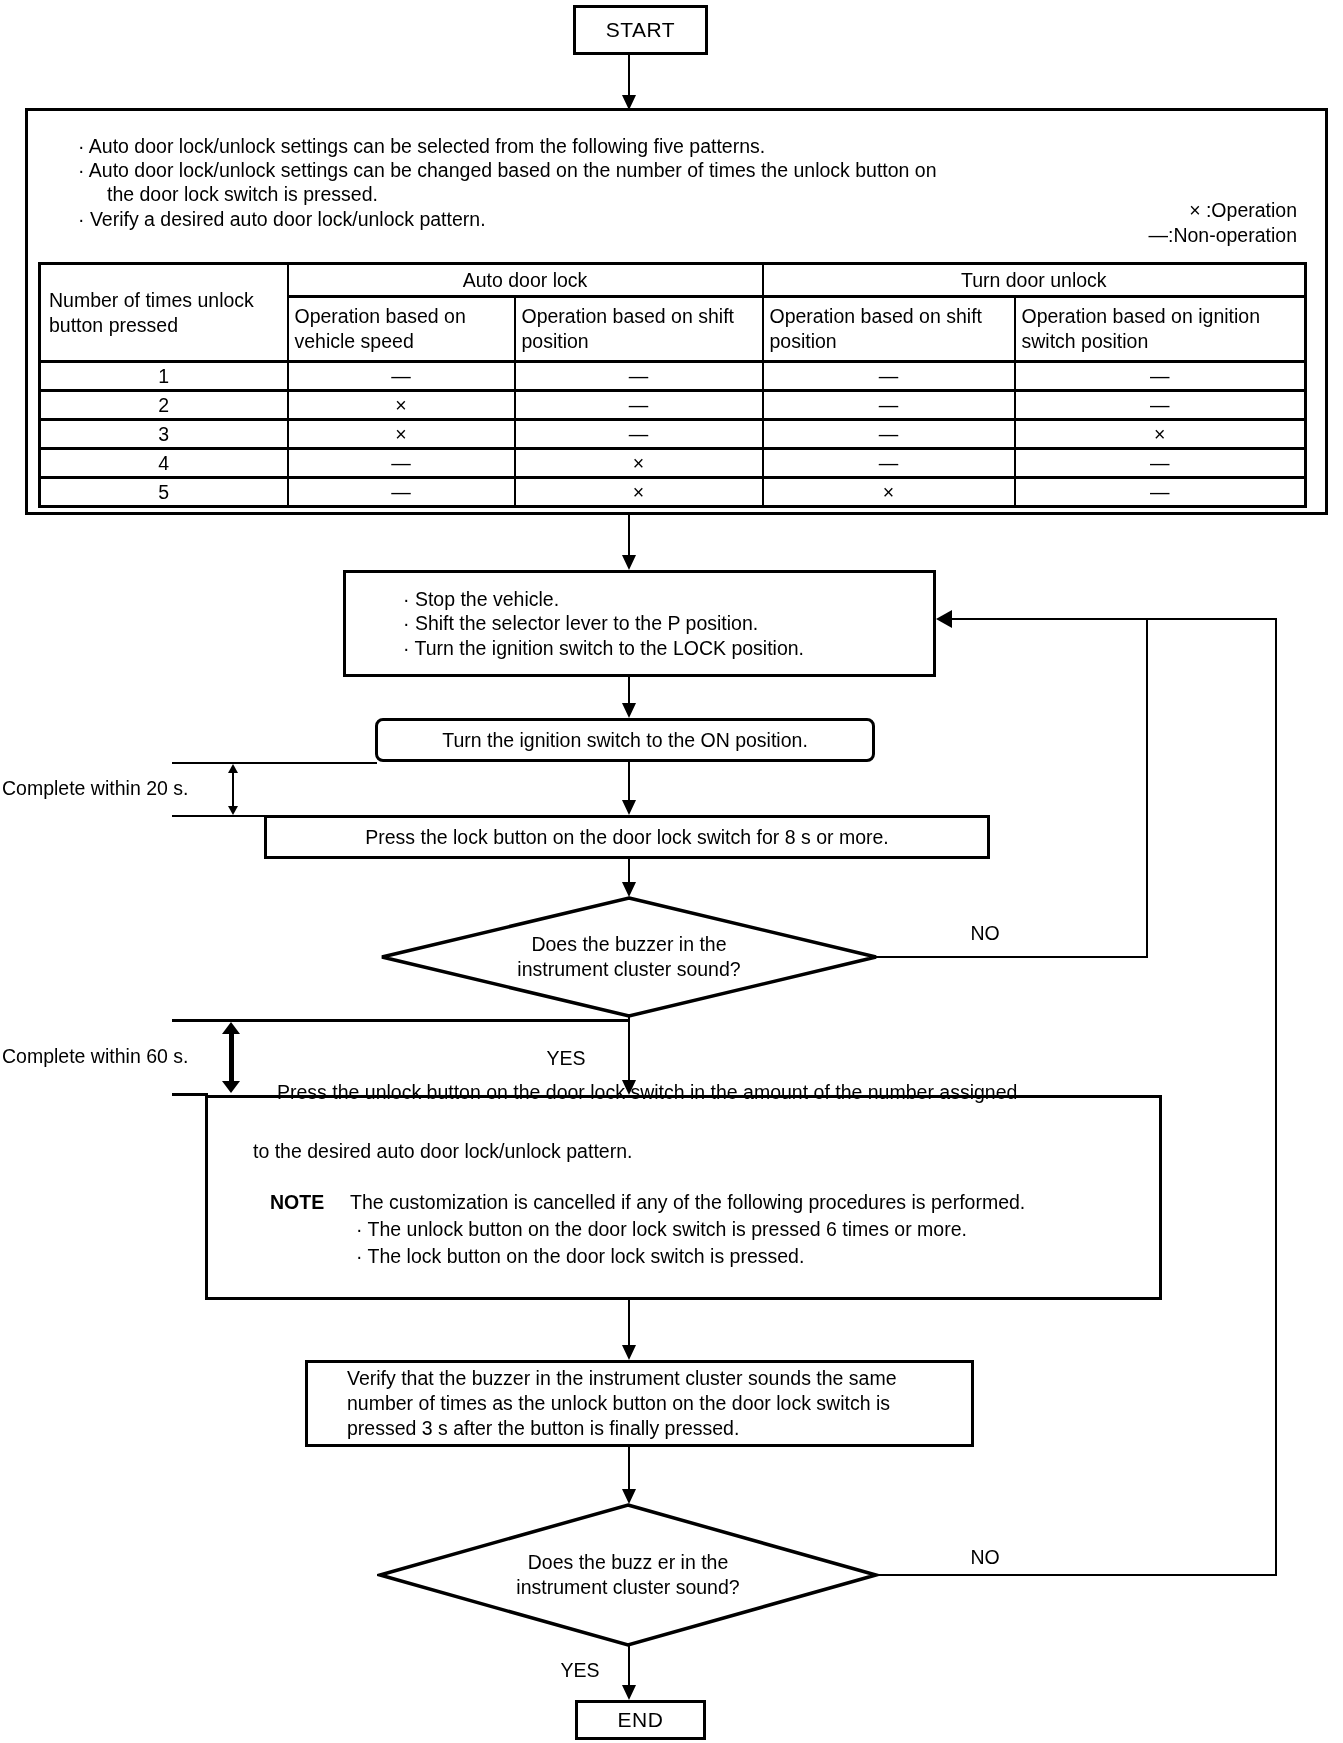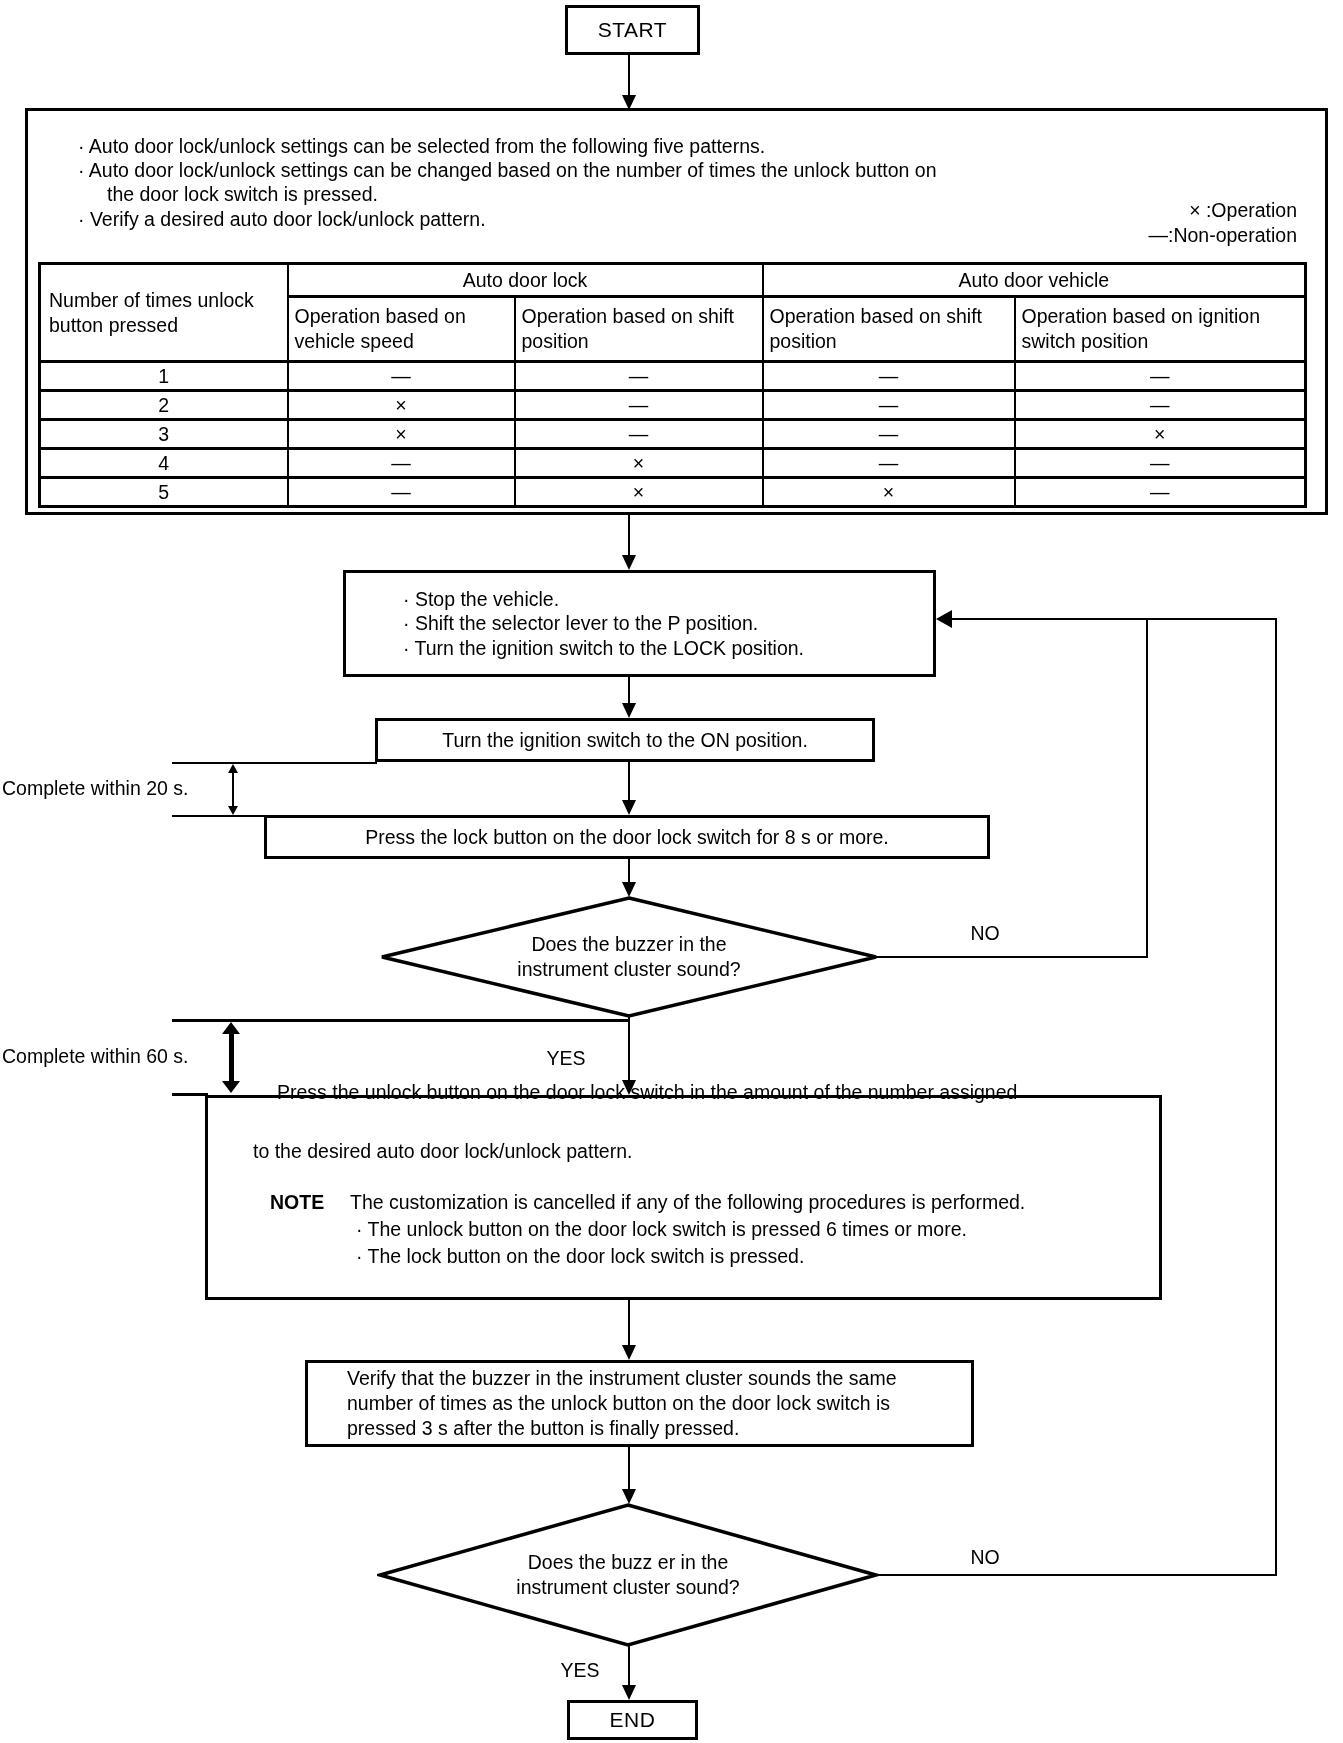--- a/index.html
+++ b/index.html
@@ -7,21 +7,21 @@
     position:relative;width:1343px;height:1743px;background:#ffffff;
     font-family:"Liberation Sans","DejaVu Sans",sans-serif;color:#000;
     overflow:hidden;
   }
   .box{
     position:absolute;box-sizing:border-box;border:3px solid #000;background:#fff;
     font-size:19.5px;line-height:24.5px;
   }
   .center{display:flex;align-items:center;justify-content:center;}
   .vcol{display:flex;flex-direction:column;justify-content:center;}
-  .terminal{font-size:21px;letter-spacing:0.5px;}
+  .terminal{font-size:21px;letter-spacing:0.5px;margin-left:8px;}
   .vline,.hline{position:absolute;background:#000;}
   .lbl{position:absolute;font-size:19.5px;line-height:24px;white-space:nowrap;}
   .lbl.c{text-align:center;}
   .lbl.r{text-align:right;}
   .ah-down{position:absolute;width:0;height:0;border-left:7px solid transparent;border-right:7px solid transparent;border-top:15px solid #000;}
   .ah-left{position:absolute;width:0;height:0;border-top:9px solid transparent;border-bottom:9px solid transparent;border-right:16px solid #000;}
   .ah-up-sm{position:absolute;width:0;height:0;border-left:5px solid transparent;border-right:5px solid transparent;border-bottom:9px solid #000;}
   .ah-dn-sm{position:absolute;width:0;height:0;border-left:5px solid transparent;border-right:5px solid transparent;border-top:9px solid #000;}
   .ah-up-bg{position:absolute;width:0;height:0;border-left:9px solid transparent;border-right:9px solid transparent;border-bottom:12px solid #000;}
   .ah-dn-bg{position:absolute;width:0;height:0;border-left:9px solid transparent;border-right:9px solid transparent;border-top:12px solid #000;}
@@ -72,21 +72,21 @@
       <col style="width:248px">
         <col style="width:227px">
         <col style="width:248px">
         <col style="width:252px">
         <col style="width:291px">
     </colgroup>
     <tbody>
         <tr>
       <th class="rowhdr" rowspan="2">Number of times unlock button pressed</th>
       <th class="grp" colspan="2">Auto door lock</th>
-      <th class="grp" colspan="2">Auto door vehicle</th>
+      <th class="grp" colspan="2">Turn door unlock</th>
     </tr>
     <tr>
       <th class="sub">Operation based on vehicle speed</th>
       <th class="sub">Operation based on shift position</th>
       <th class="sub">Operation based on shift position</th>
       <th class="sub">Operation based on ignition switch position</th>
     </tr>
     <tr>
       <td>1</td>
       <td>—</td>
@@ -130,21 +130,21 @@
 
   <div class="box vcol" style="left:343px;top:570px;width:593px;height:107px;padding-left:57px;">
     <div>· Stop the vehicle.</div>
     <div>· Shift the selector lever to the P position.</div>
     <div>· Turn the ignition switch to the LOCK position.</div>
   </div>
 
   <div class="vline" style="left:628px;top:677px;width:2px;height:28px;"></div>
   <div class="ah-down" style="left:622px;top:703px;"></div>
 
-  <div class="box center" style="left:375px;top:718px;width:500px;height:44px;">
+  <div class="box center" style="left:375px;top:718px;width:500px;height:44px;border-radius:8px;">
     <span>Turn the ignition switch to the ON position.</span>
   </div>
 
   <div class="hline" style="left:172px;top:762px;width:205px;height:2px;"></div>
   <div class="hline" style="left:172px;top:815px;width:92px;height:2px;"></div>
   <div class="vline" style="left:232px;top:770px;width:2px;height:38px;"></div>
   <div class="ah-up-sm" style="left:228px;top:764px;"></div>
   <div class="ah-dn-sm" style="left:228px;top:806px;"></div>
   <div class="lbl" style="left:2px;top:776px;">Complete within 20 s.</div>
 

